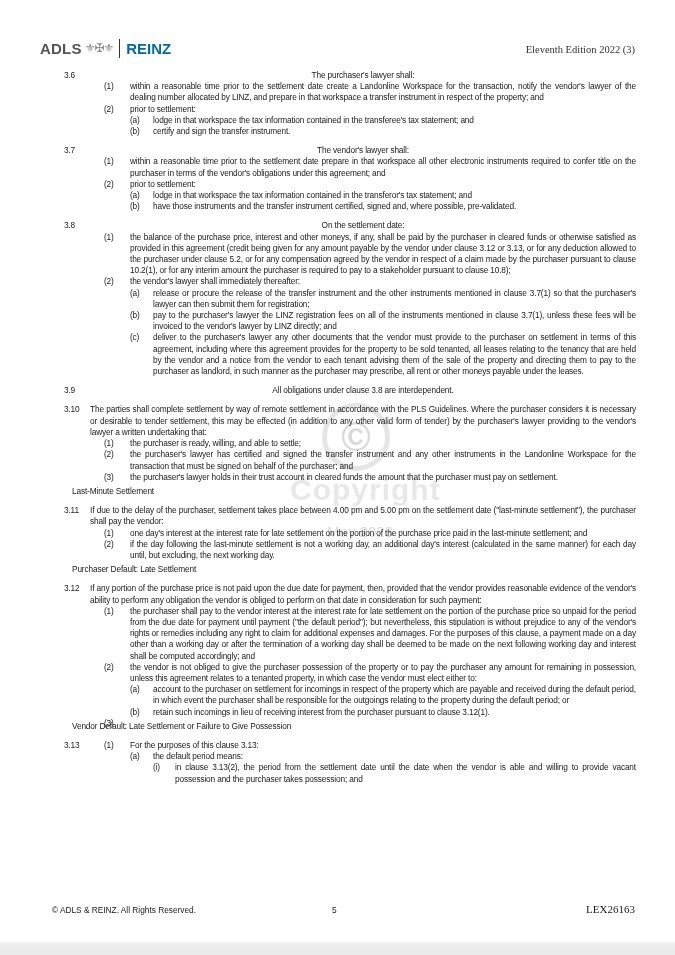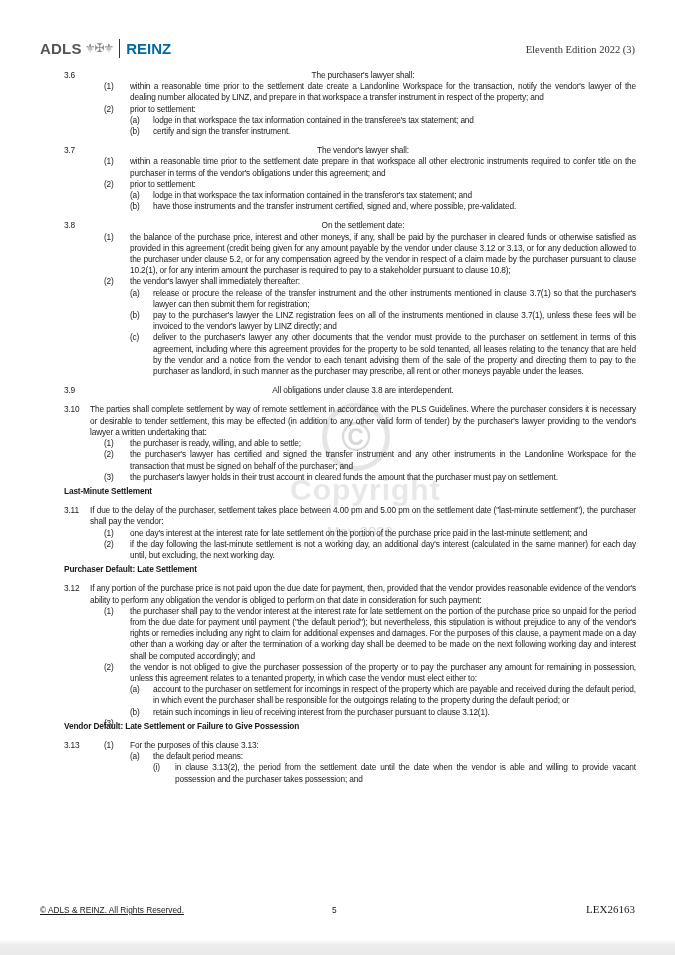--- a/index.html
+++ b/index.html
@@ -20,23 +20,23 @@
   .row.gap { margin-top:8px; }
   .num { position:absolute; left:0; top:0; }
   .l1 { padding-left:26px;text-align:center; }
   .l2 { padding-left:66px; }
   .l2 .num { left:40px; }
   .l3 { padding-left:89px; }
   .l3 .num { left:66px; }
   .l4 { padding-left:111px; }
   .l4 .num { left:89px; }
   .just { text-align:justify; }
-  .heading { font-weight:bold; margin-top:3px; }
+  .heading { font-weight:normal; margin-top:3px;margin-left:8px; }
   .footer { position:absolute; left:40px; top:903px; width:595px; height:14px; font-size:8.3px; }
-  .footer .copy { position:absolute; left:0; top:2px;text-decoration:underline; }
+  .footer .copy { position:absolute; left:12px; top:2px; }
   .footer .pnum { position:absolute; left:292px; top:2px; }
   .footer .lex { position:absolute; right:0; top:0; font-family:"Liberation Serif","DejaVu Serif",serif; font-size:11px; }
   .bottom-strip { position:absolute; left:0; top:940px; width:675px; height:15px;
                   background:linear-gradient(#ffffff, #eeeeee 30%, #e9e9e9); }
   .watermark { position:absolute; left:270px; top:395px; width:170px; height:170px; border-radius:50%;
                color:rgba(120,120,120,0.28); pointer-events:none; }
   .watermark .wm-c { position:absolute; left:52px; top:8px; width:58px; height:58px; border:5px solid rgba(150,150,150,0.25);
                      border-radius:50%; font-size:40px; line-height:58px; text-align:center; font-weight:bold; }
   .watermark .wm-word { position:absolute; left:20px; top:78px; width:140px; text-align:center; font-size:30px; font-weight:bold; letter-spacing:1px; color:rgba(150,150,150,0.22); }
   .watermark .wm-date { position:absolute; left:50px; top:128px; width:80px; text-align:center; font-size:15px; color:rgba(140,140,140,0.3); }

